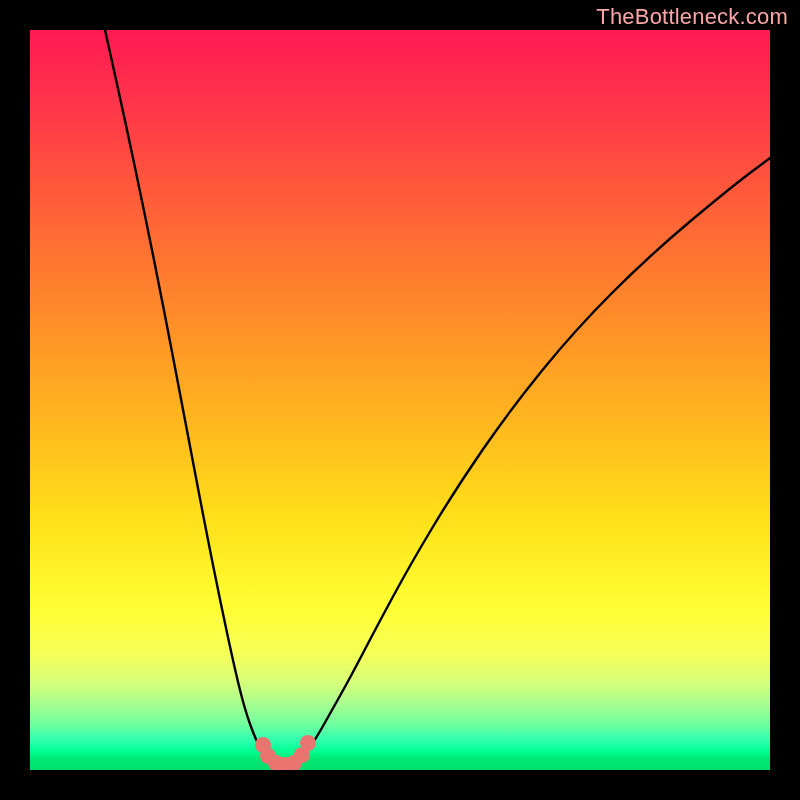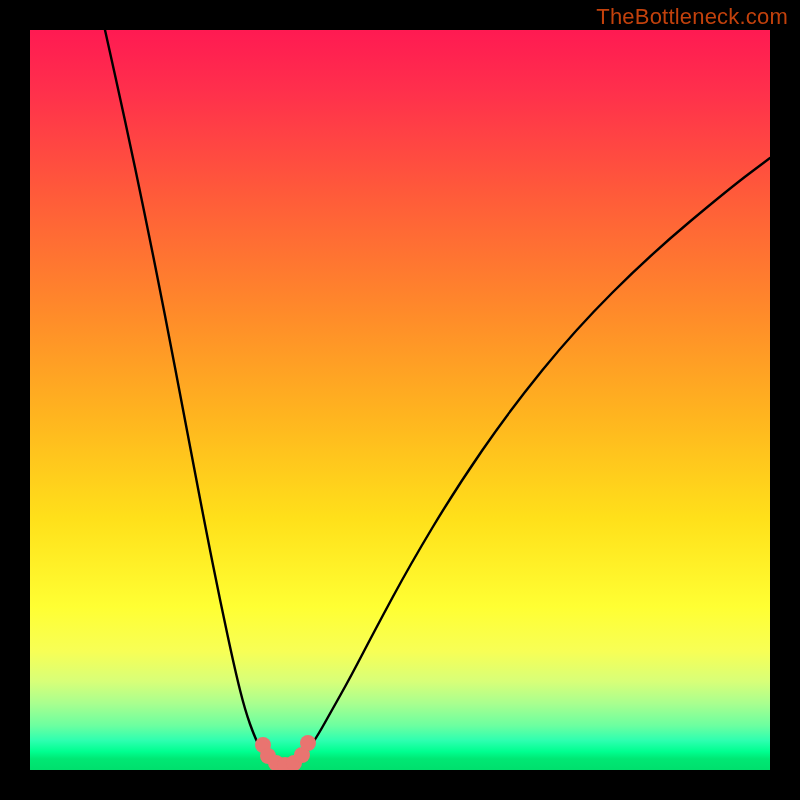--- a/index.html
+++ b/index.html
@@ -43,21 +43,21 @@
       #2effb0 96%,
       #00ff90 97.5%,
       #00e874 98.5%,
       #00df6d 100%
     );
   }
   .watermark {
     position: absolute;
     top: 4px;
     right: 12px;
-    color: #c2410c;
+    color: #fca5a5;
     font-size: 22px;
     font-weight: 500;
     letter-spacing: 0.2px;
     user-select: none;
   }
   svg {
     position: absolute;
     inset: 0;
   }
   .curve {

